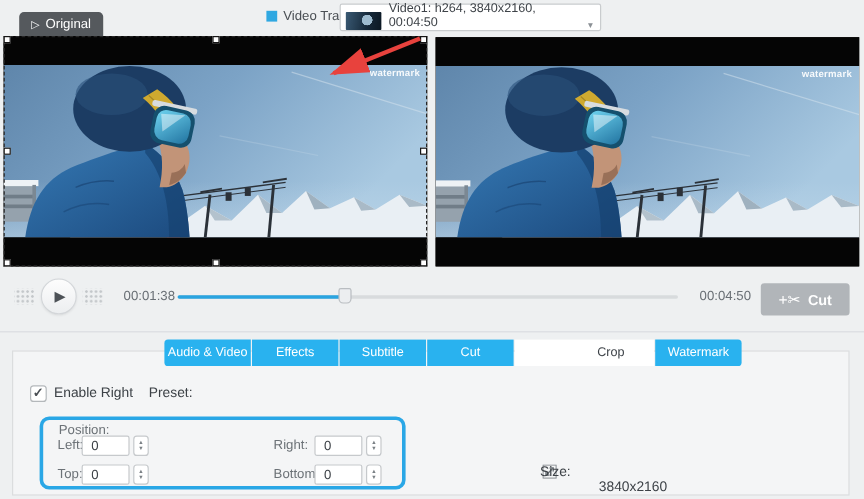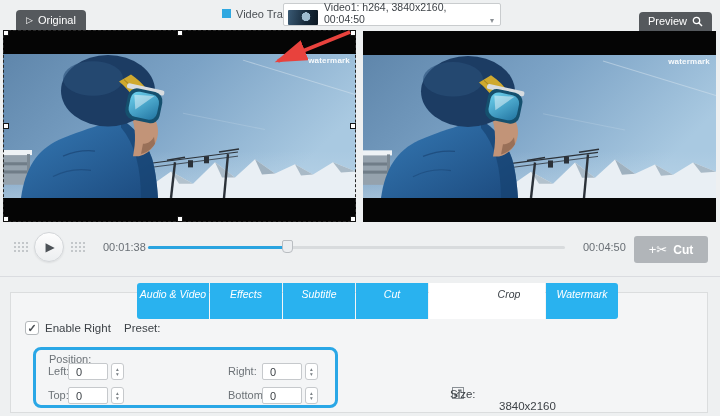--- a/index.html
+++ b/index.html
@@ -58,21 +58,21 @@
   .cut-btn{position:absolute;left:634px;top:236px;width:74px;height:27px;background:#b1b5b9;border-radius:3px;
     color:#fff;display:flex;align-items:center;justify-content:center;gap:6px;font-size:12px;font-weight:bold;}
   .cut-btn .sc{font-size:13px;font-weight:normal;}
 
   .divider{position:absolute;left:0;top:276px;width:720px;height:1px;background:#dadce0;}
 
   
   .panel-box{position:absolute;left:10px;top:292px;width:698px;height:121px;background:#f4f5f6;
     border:1px solid #dbddde;box-sizing:border-box;}
   .tabs{position:absolute;left:137px;top:283px;display:flex;gap:1px;z-index:3;}
-  .tab{width:72px;height:36px;line-height:22px;text-align:center;background:#29b2ef;color:#fff;font-size:10.5px;cursor:default;font-style:italic;}
+  .tab{width:72px;height:22px;line-height:22px;text-align:center;background:#29b2ef;color:#fff;font-size:10.5px;cursor:default;}
   .tab:first-child{border-radius:3px 0 0 3px;} .tab:last-child{border-radius:0 3px 3px 0;}
   .tab.active{background:#ffffff;color:#3b4046;padding-left:44px;}
 
   .checkbox{position:absolute;left:25px;top:321px;width:14px;height:14px;background:#fff;border:1px solid #b4b8bb;
     border-radius:3px;box-sizing:border-box;color:#4a4f54;font-size:11px;line-height:12px;text-align:center;font-weight:bold;}
   .checkbox .check{display:none;}
   .checkbox.checked .check{display:block;}
   .lbl{position:absolute;font-size:11.5px;color:#3d4247;}
   .l-enable{left:45px;top:322px;}
   .l-preset{left:124px;top:322px;}
@@ -177,27 +177,20 @@
     <span class="gl">▷</span>
     <span>Original</span>
   </div>
   <div class="track-ico"></div>
   <div class="track-lbl">Video Track:</div>
   <div class="track-select">
     <span class="track-thumb"></span>
     <span>Video1: h264, 3840x2160, 00:04:50</span>
     <span class="track-caret">▾</span>
   </div>
-  <div class="preview-tab">
-    <span>Preview</span>
-    <svg width="11" height="11" viewBox="0 0 11 11">
-      <circle cx="4.5" cy="4.5" r="3.2" fill="none" stroke="#ffffff" stroke-width="1.3"></circle>
-      <line x1="7" y1="7" x2="10" y2="10" stroke="#ffffff" stroke-width="1.4"></line>
-    </svg>
-  </div>
 
   <div class="video v-left">
     <div class="vbar"></div>
     <div class="picture">
       <svg class="scene" viewBox="0 0 353 141" preserveAspectRatio="none">
           <use href="#ski-scene"></use>
         </svg>
       <div class="wm">watermark</div>
     </div>
     <div class="vbar"></div>

